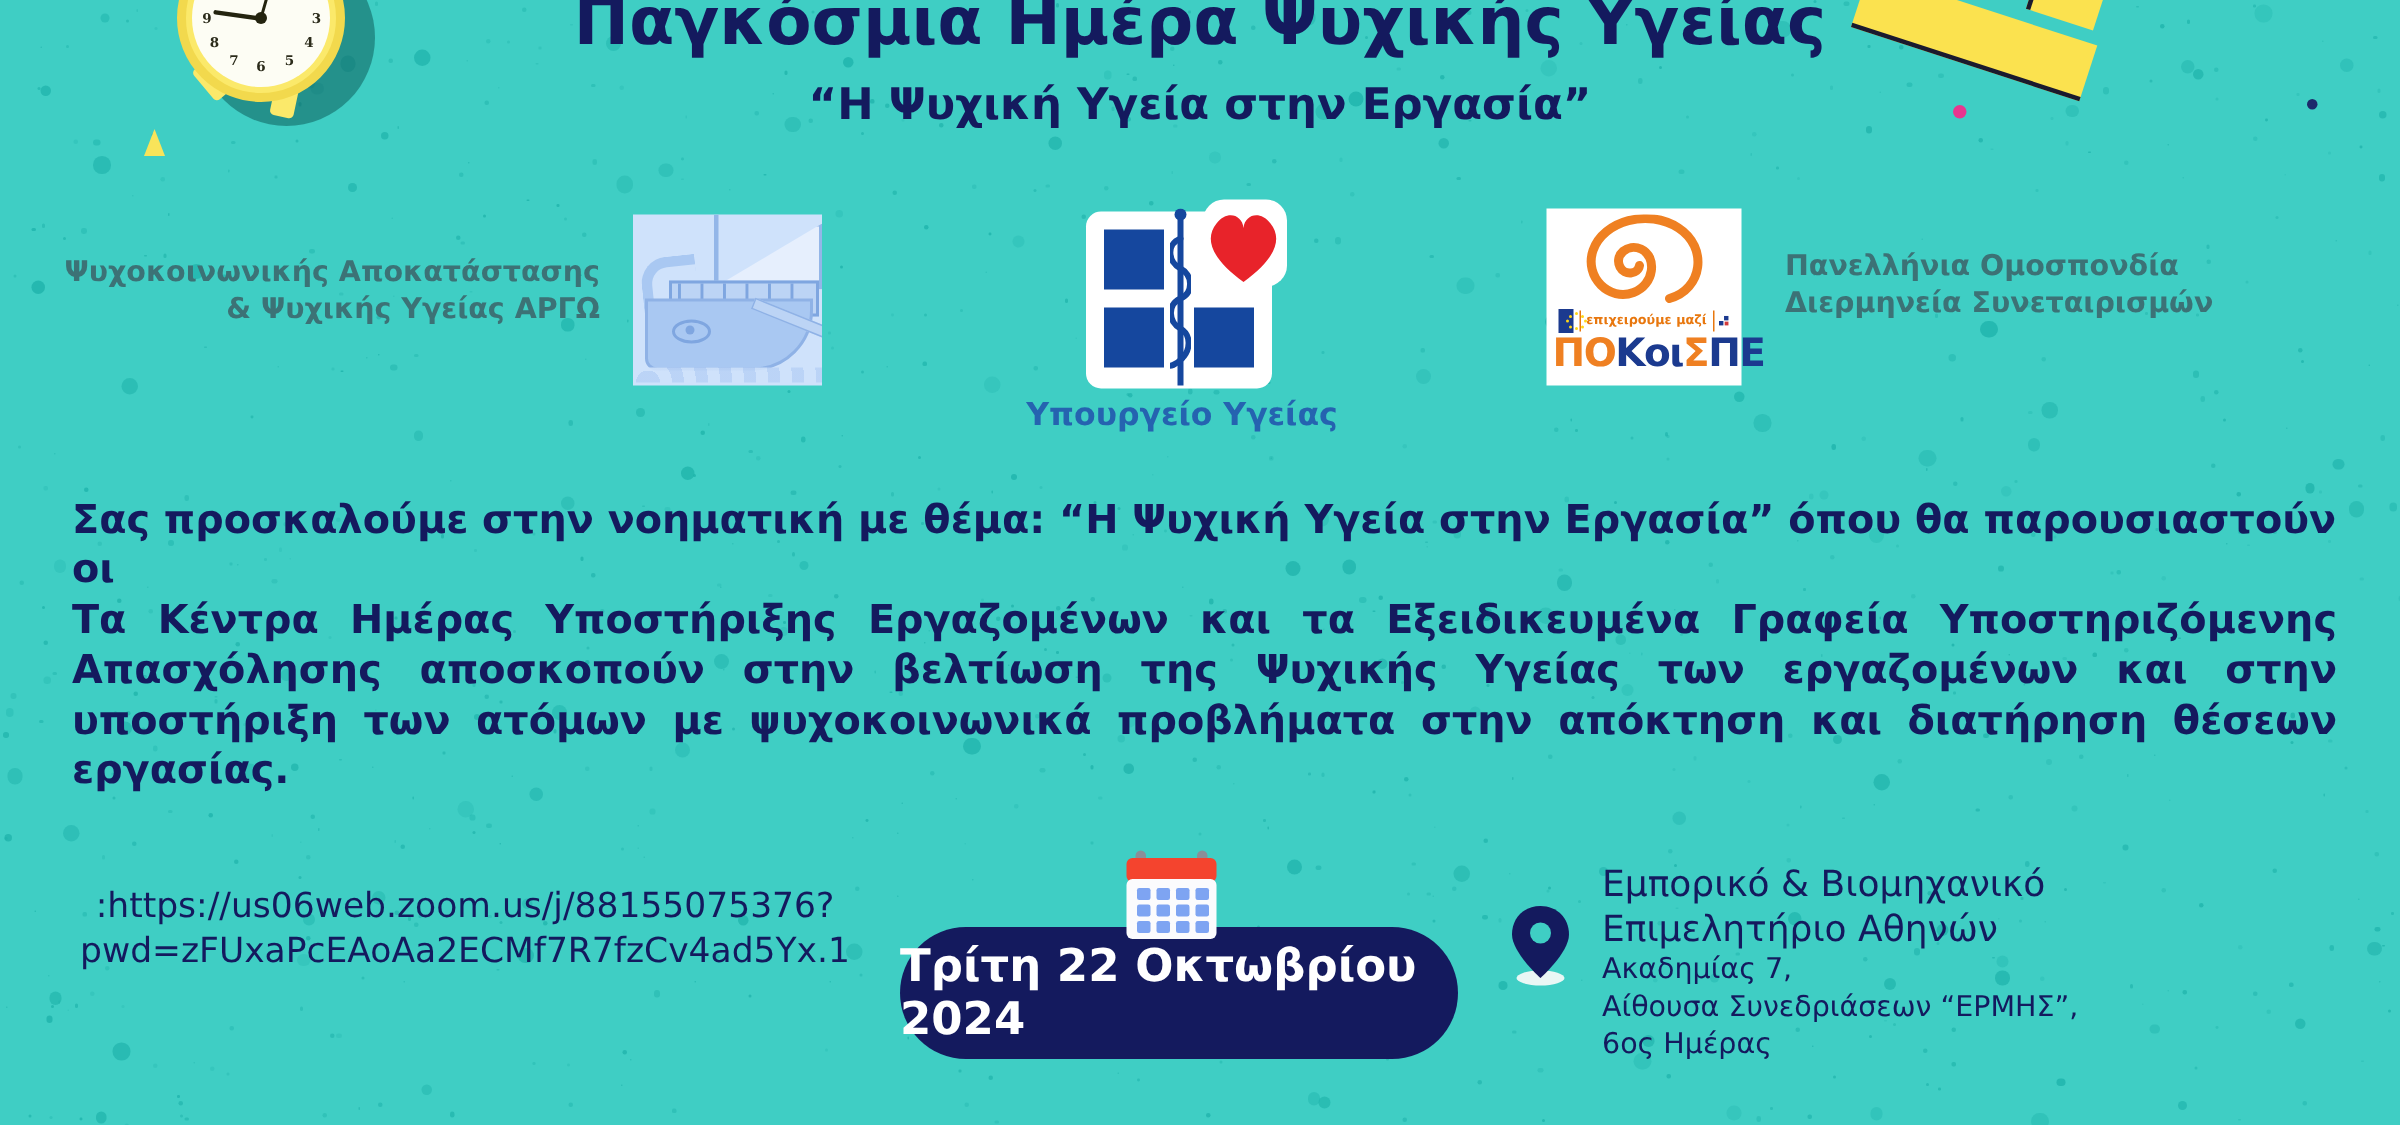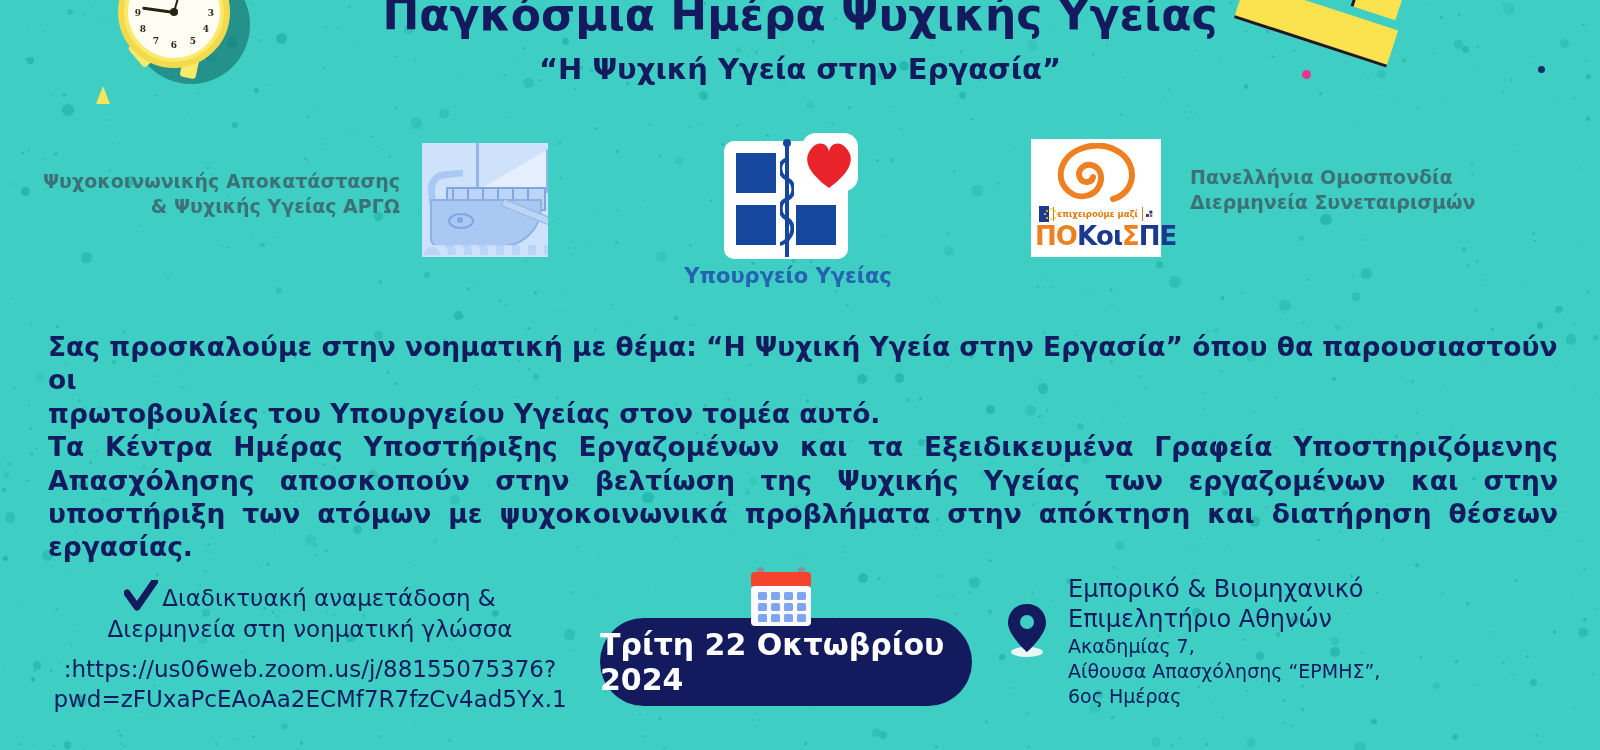--- a/index.html
+++ b/index.html
@@ -1285,33 +1285,26 @@
     </div>
 
     <div class="org-text" id="pokoispe-text">
       <div>Πανελλήνια Ομοσπονδία</div>
       <div>Διερμηνεία Συνεταιρισμών</div>
     </div>
   </div>
 
   <div id="body-copy">
     <p>Σας προσκαλούμε στην νοηματική με θέμα: “Η Ψυχική Υγεία στην Εργασία” όπου θα παρουσιαστούν οι</p>
-    <p>πρωτοβουλίες του Υπουργείου Υγείας στον τομέα αυτό.</p>
     <p id="para-2">Τα Κέντρα Ημέρας Υποστήριξης Εργαζομένων και τα Εξειδικευμένα Γραφεία Υποστηριζόμενης Απασχόλησης αποσκοπούν στην βελτίωση της Ψυχικής Υγείας των εργαζομένων και στην υποστήριξη των ατόμων με ψυχοκοινωνικά προβλήματα στην απόκτηση και διατήρηση θέσεων εργασίας.</p>
   </div>
 
   <div id="bottom-row">
 
     <div id="online-block">
-      <div id="online-line1">
-        <svg id="check-icon" width="34" height="32" viewBox="0 0 34 32">
-          <path d="M3 13 L13 27 L31 1" fill="none" stroke="#141a5e" stroke-width="7" stroke-linecap="round" stroke-linejoin="round"></path>
-        </svg><span>Διαδικτυακή αναμετάδοση &amp;</span>
-        <div>Διερμηνεία στη νοηματική γλώσσα</div>
-      </div>
       <div id="zoom-link">
         <div>:https://us06web.zoom.us/j/88155075376?</div>
         <div>pwd=zFUxaPcEAoAa2ECMf7R7fzCv4ad5Yx.1</div>
       </div>
     </div>
 
     <div id="date-pill">
       <span id="date-text">Τρίτη 22 Οκτωβρίου 2024</span>
     </div>
     <svg id="calendar-icon" viewBox="0 0 72 72">
@@ -1337,17 +1330,17 @@
 
     <svg id="pin-icon" viewBox="0 0 42 56">
       <ellipse cx="21" cy="50" rx="16" ry="5" fill="#e9f7f5"></ellipse>
       <path d="M21 2 C10 2 2 10 2 21 C2 33 21 50 21 50 C21 50 40 33 40 21 C40 10 32 2 21 2 Z" fill="#141a5e"></path>
       <circle cx="21" cy="20" r="7" fill="#3fcec4"></circle>
     </svg>
     <div id="venue-block">
       <div class="venue-big">Εμπορικό &amp; Βιομηχανικό</div>
       <div class="venue-big">Επιμελητήριο Αθηνών</div>
       <div class="venue-small">Ακαδημίας 7,</div>
-      <div class="venue-small">Αίθουσα Απασχόλησης “ΕΡΜΗΣ”,</div>
+      <div class="venue-small">Αίθουσα Συνεδριάσεων “ΕΡΜΗΣ”,</div>
       <div class="venue-small">6ος Ημέρας</div>
     </div>
   </div>
 </div>
 
 </body></html>

